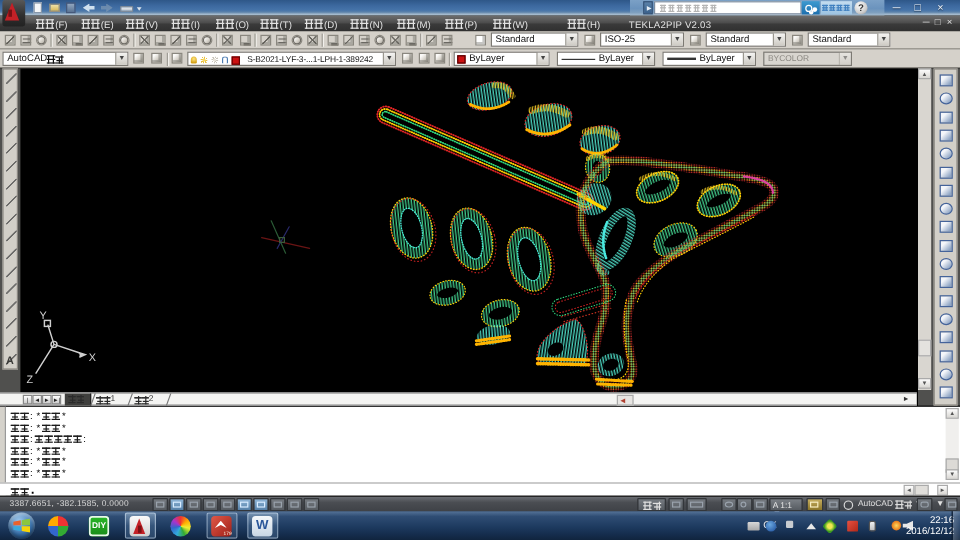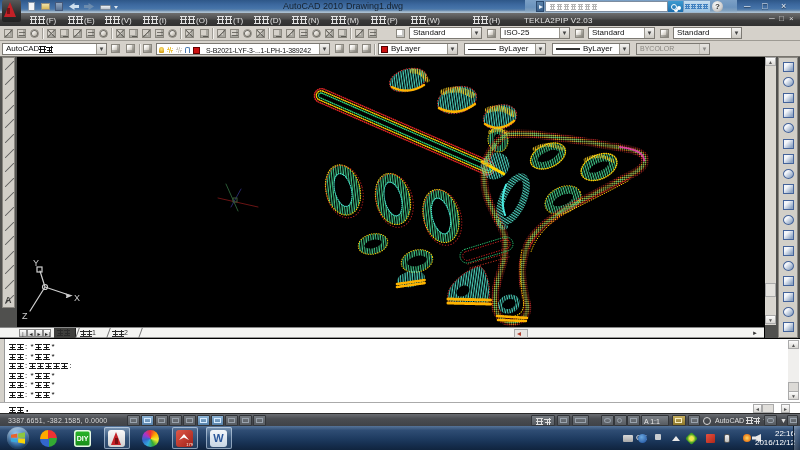--- a/index.html
+++ b/index.html
@@ -83,24 +83,20 @@
 .tic.act{background:linear-gradient(rgba(190,215,235,.45),rgba(120,160,200,.25) 50%,rgba(90,130,175,.35));box-shadow:inset 0 0 0 1px rgba(220,235,250,.55)}
 #tray{position:absolute;left:0;top:0;width:800px;height:24px}
 #clock{position:absolute;right:5px;top:3px;color:#fff;font-size:8px;text-align:right;line-height:9px}
 #sdesk{position:absolute;right:0;top:0;width:7px;height:24px;background:linear-gradient(90deg,rgba(255,255,255,.25),rgba(255,255,255,.08));border-left:1px solid #0a1a2e}
 .tri{position:absolute;top:3px;width:17px;height:17px;border-radius:3px}
 </style></head><body>
 <div id="scr">
 
 <div class="abs" id="title"></div>
     <div class="abs" style="left:525px;top:0;width:212px;height:13px;background:linear-gradient(180deg,#7ba0c6,#6b93bd 55%,#7e9fbe 80%,#a9bfd2)"></div>
-<div class="abs" id="ttext">
-      <span style="position:absolute;left:0">AutoCAD 2010</span>
-      <span style="position:absolute;left:63px">Drawing1.dwg</span>
-    </div>
 <div class="abs" id="qat">
   <span style="position:absolute;left:4px;top:1px;width:7px;height:9px;background:#f4f6f8;border:1px solid #8696a8"></span>
   <span style="position:absolute;left:17px;top:2px;width:9px;height:7px;background:linear-gradient(#f0e2a8,#d8b858);border:1px solid #97917e"></span>
   <span style="position:absolute;left:31px;top:1px;width:8px;height:9px;background:linear-gradient(#93a7c0,#5b7494);border:1px solid #46597a"></span>
   <span style="position:absolute;left:45px;top:2px;width:10px;height:7px;background:#cfe0ef;clip-path:polygon(0 50%,55% 0,55% 30%,100% 30%,100% 70%,55% 70%,55% 100%)"></span>
   <span style="position:absolute;left:60px;top:2px;width:10px;height:7px;background:#8aa0b5;opacity:.6;clip-path:polygon(100% 50%,45% 0,45% 30%,0 30%,0 70%,45% 70%,45% 100%)"></span>
   <span style="position:absolute;left:76px;top:1px;width:11px;height:5px;background:linear-gradient(#eef1f4,#b9c2cc);border:1px solid #7e8b9a;border-radius:1px;margin-top:3px"></span>
   <span style="position:absolute;left:90px;top:5px;width:0;height:0;border-left:2.5px solid transparent;border-right:2.5px solid transparent;border-top:3px solid #dde6ee"></span>
 </div>
 

